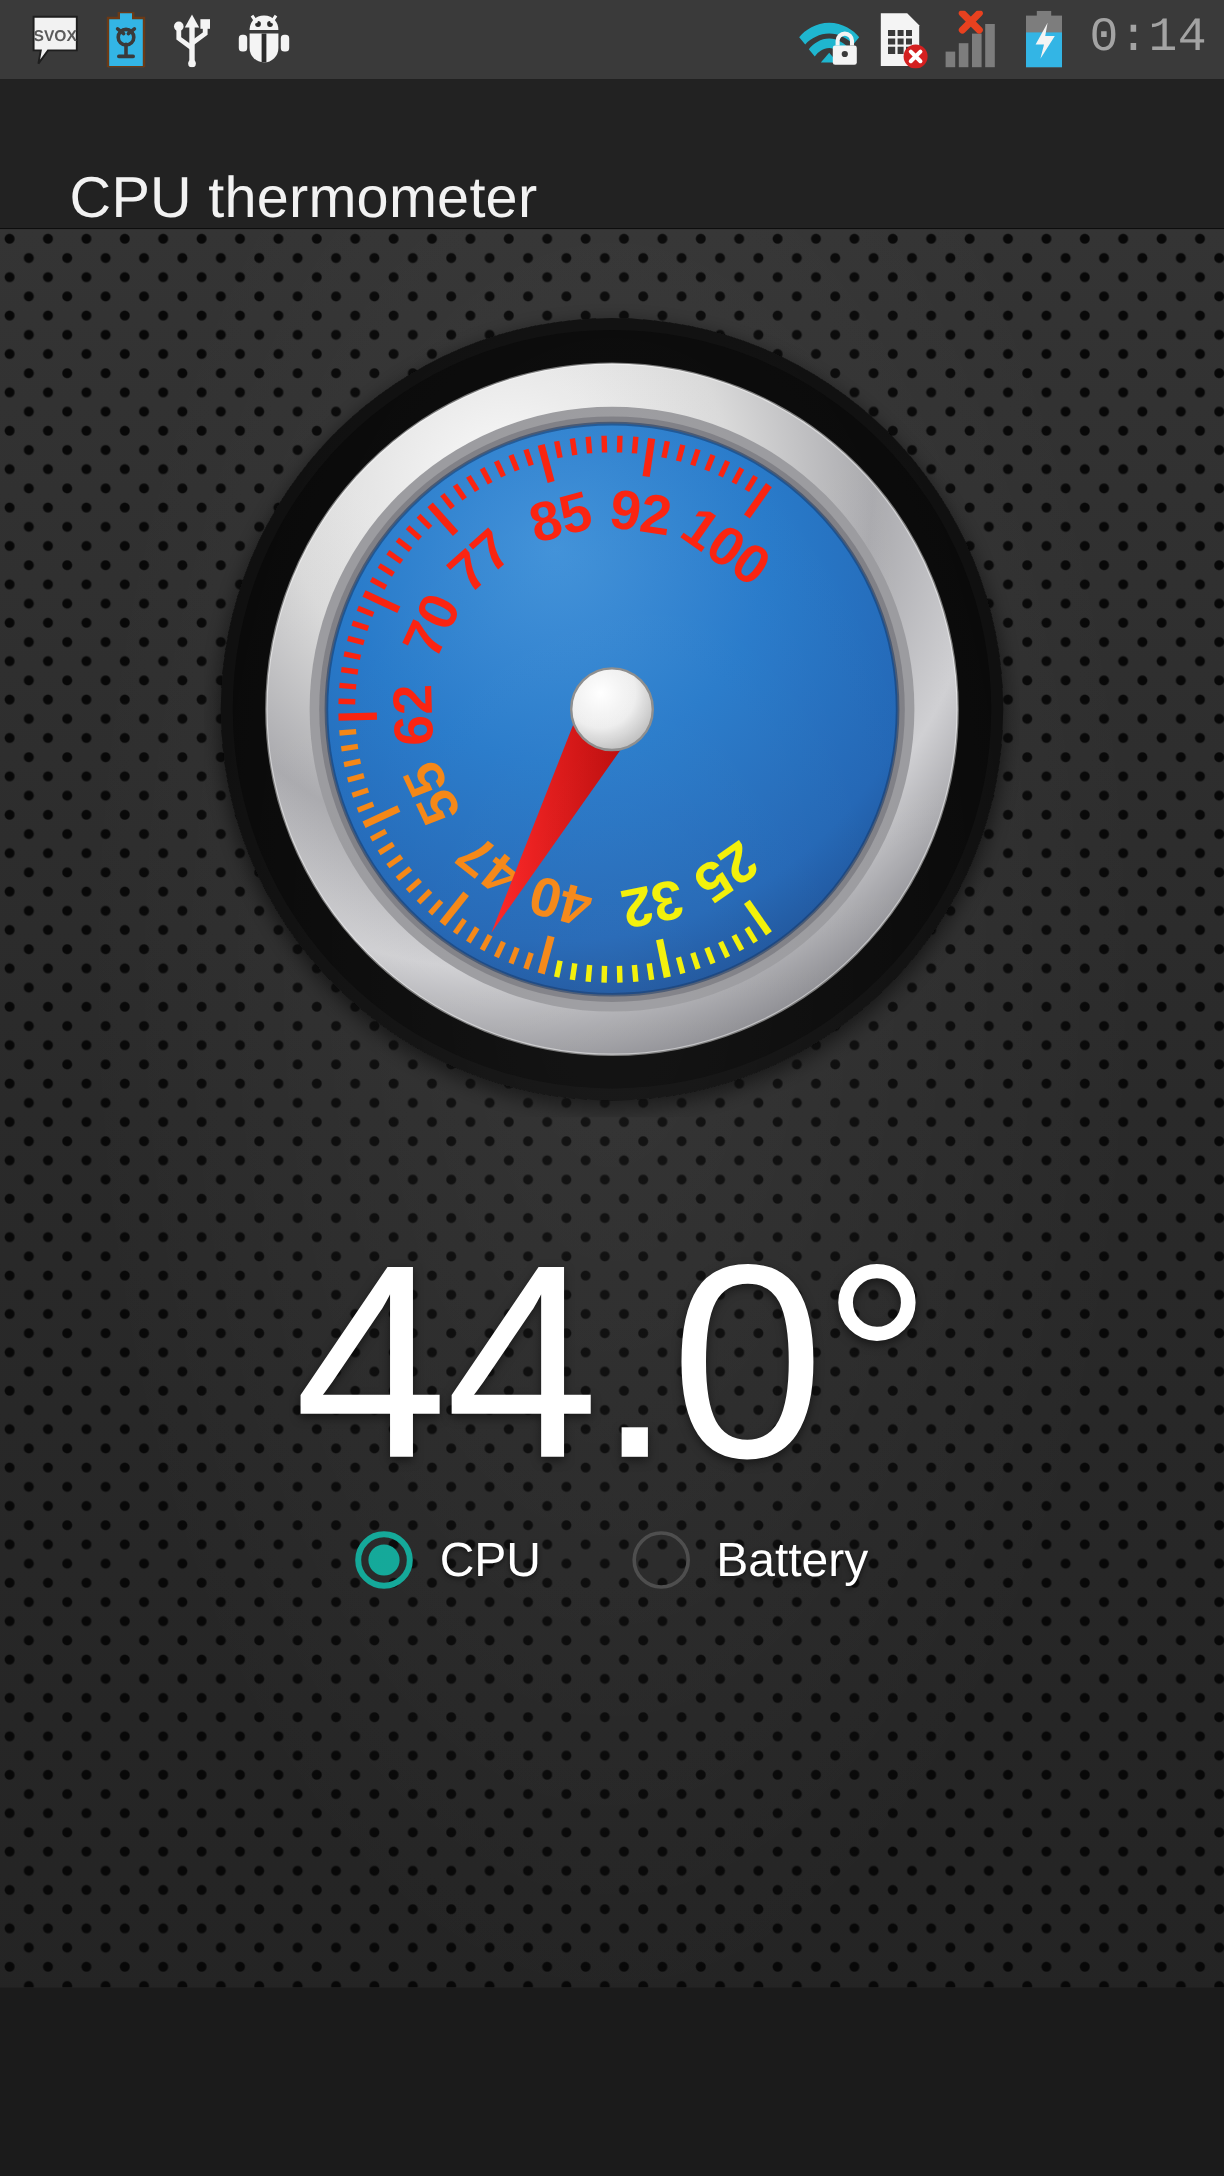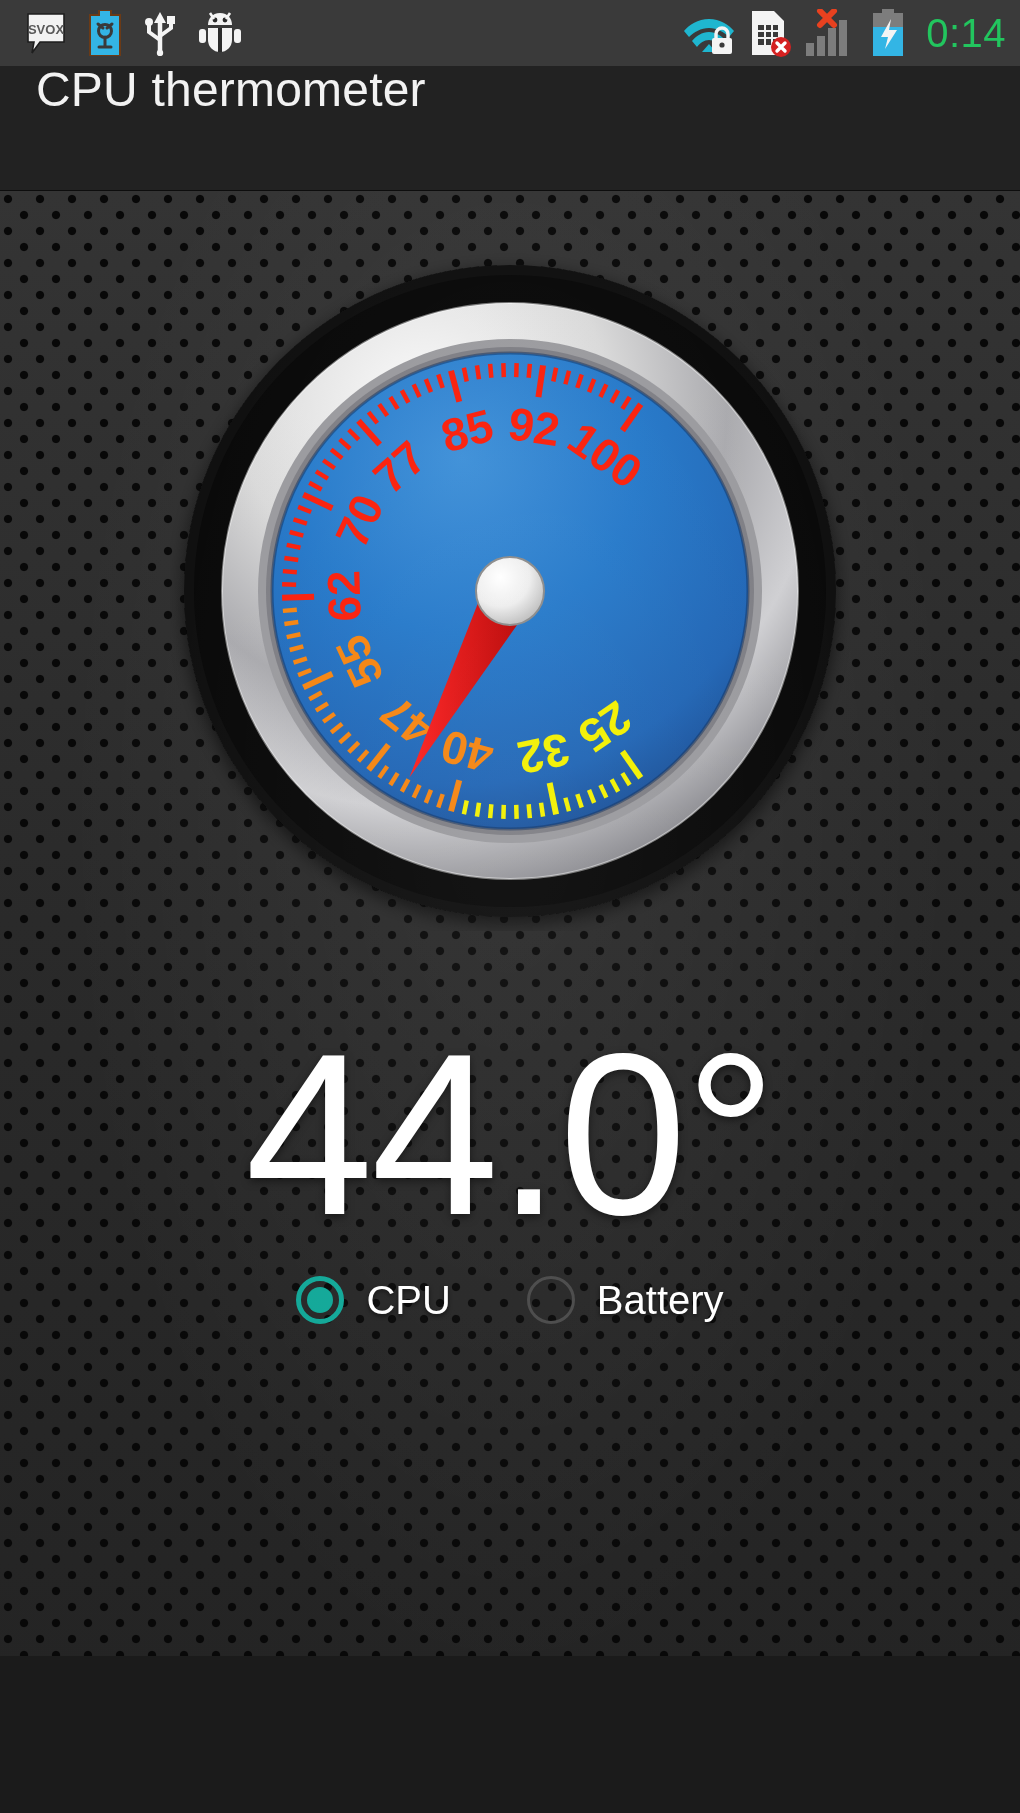--- a/index.html
+++ b/index.html
@@ -15,32 +15,32 @@
   .statusbar{
     position:absolute;top:0;left:0;width:1020px;height:66px;
     background:#3a3a3a;
     display:flex;align-items:center;
     box-sizing:border-box;padding:0 14px 0 26px;
   }
   .sb-left{display:flex;align-items:center;gap:22px;}
   .sb-right{margin-left:auto;display:flex;align-items:center;gap:12px;}
   .sb-ico{display:block;}
   .sb-clock{
-    color:#22c55e;font-size:40px;letter-spacing:0.5px;
-    font-family:Liberation Sans, sans-serif;
+    color:#a3a3a3;font-size:40px;letter-spacing:0.5px;
+    font-family:Liberation Mono, monospace;
     margin-left:8px;line-height:1;
   }
 
   
   .titlebar{
     position:absolute;top:66px;left:0;width:1020px;height:125px;
     background:#222222;
     border-bottom:1px solid #0d0d0d;
-    display:flex;align-items:flex-start;
-    box-sizing:border-box;padding-left:36px;
+    display:flex;align-items:flex-end;
+    box-sizing:border-box;padding-left:58px;
   }
   .titlebar .title{
     color:#f2f2f2;font-size:48px;font-weight:400;line-height:1;
     letter-spacing:0.2px;
   }
 
   
   .content{
     position:absolute;top:191px;left:0;width:1020px;height:1622px;
     background-color:#2b2b2b;

